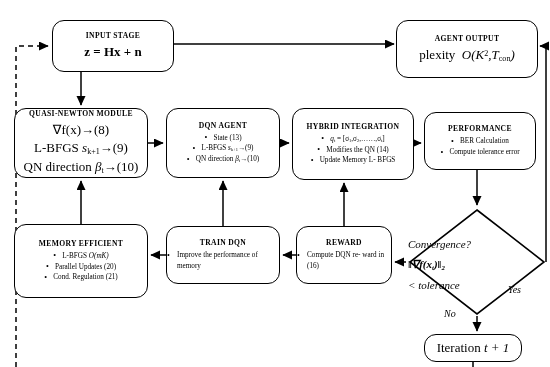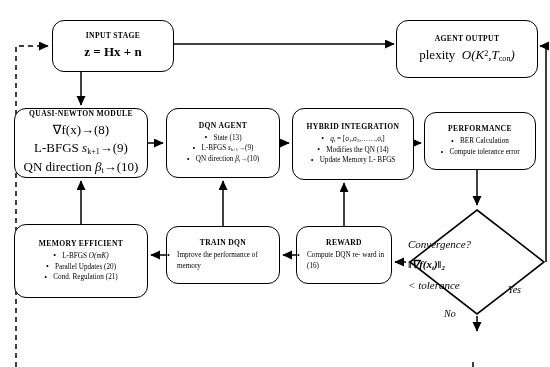--- a/index.html
+++ b/index.html
@@ -208,14 +208,19 @@
     <div class="dtext">
       <div>Convergence?</div>
       <div><b><span>‖∇f(x</span><sub>t</sub><span>)‖</span><sub>2</sub></b></div>
       <div>&lt; tolerance</div>
     </div>
   </div>
 
   <div class="edge-label" id="label-no">No</div>
   <div class="edge-label" id="label-yes">Yes</div>
 
+  <div class="node" id="iteration-box">
+    <div class="line">
+      <span>Iteration</span>&nbsp;<span class="it">t + 1</span>
+    </div>
+  </div>
 
 </div>
 
 </body></html>

